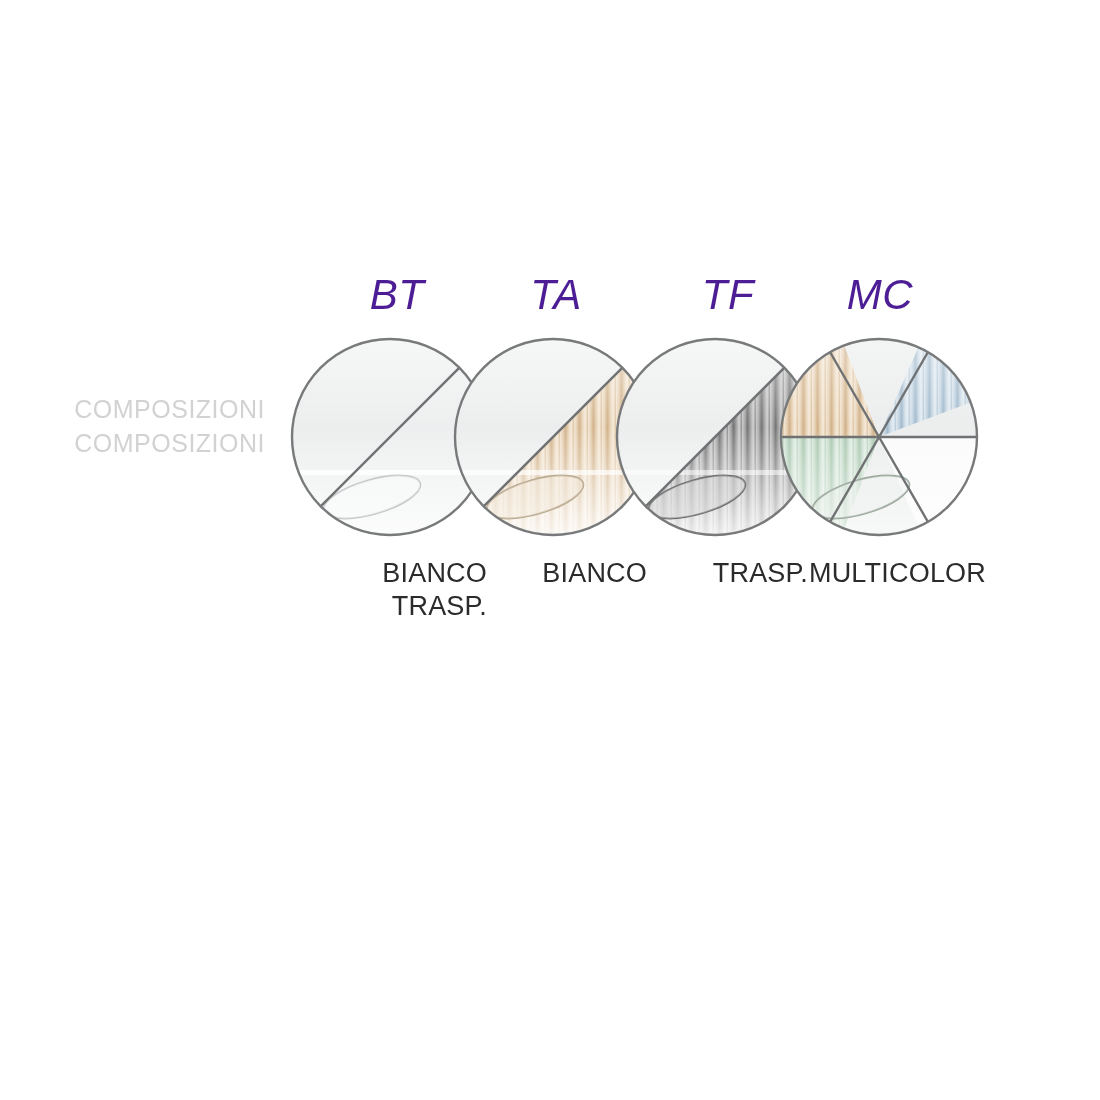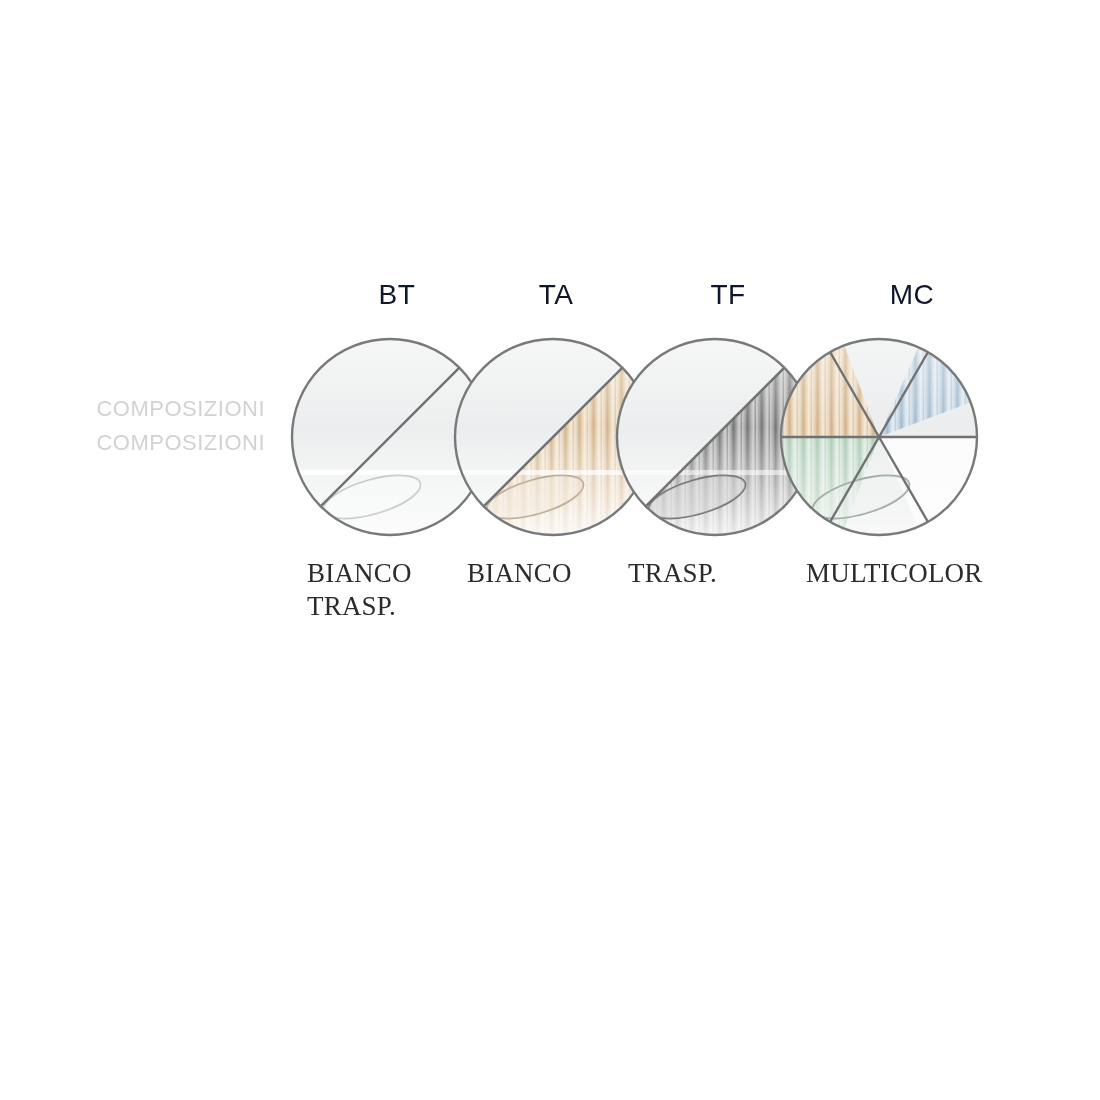--- a/index.html
+++ b/index.html
@@ -23,53 +23,53 @@
   }
 
   
   .side-caption {
     position: absolute;
     left: 20px;
     top: 392px;
     width: 245px;
     text-align: right;
     color: #d2d2d2;
-    font-size: 22px;
+    font-size: 25px;
     line-height: 34px;
     letter-spacing: 0.5px;
     font-weight: 400;
     white-space: nowrap;
   }
   .side-caption .ln { display: block; }
 
   
   .code {
     position: absolute;
     top: 276px;
     width: 120px;
     text-align: center;
-    color: #0f172a;
-    font-size: 28px;
+    color: #4c1d95;
+    font-size: 42px;
     line-height: 38px;
     font-weight: 400;
     letter-spacing: 0.5px;
+    font-style: italic;
   }
 
   
   .swatch-label {
     position: absolute;
     top: 557px;
     width: 180px;
-    text-align: left;
+    text-align: right;
     color: #2b2b2b;
     font-size: 27px;
     line-height: 33px;
     font-weight: 400;
     letter-spacing: 0.2px;
-    font-family: Liberation Serif, serif;
   }
   .swatch-label .ln { display: block; white-space: nowrap; }
 
   
   .circle-row { position: absolute; left: 0; top: 0; }
 
   svg.glass { position: absolute; left: 0; top: 0; }
 </style>
 </head>
 <body>
@@ -77,21 +77,21 @@
 <div id="stage">
 
   <div class="side-caption">
     <span class="ln">COMPOSIZIONI</span>
     <span class="ln">COMPOSIZIONI</span>
   </div>
 
   <div class="code" style="left:337px">BT</div>
   <div class="code" style="left:496px">TA</div>
   <div class="code" style="left:668px">TF</div>
-  <div class="code" style="left:852px">MC</div>
+  <div class="code" style="left:820px">MC</div>
 
   <div class="circle-row">
   <svg class="glass" width="1100" height="640" viewBox="0 0 1100 640">
     <defs>
 
       <linearGradient id="ribs" x1="0" y1="0" x2="1" y2="0" spreadMethod="repeat" gradientUnits="userSpaceOnUse">
         <stop offset="0" stop-color="#ffffff"></stop>
         <stop offset="0.18" stop-color="#f7f8f8"></stop>
         <stop offset="0.40" stop-color="#e3e5e6"></stop>
         <stop offset="0.58" stop-color="#f2f3f3"></stop>

